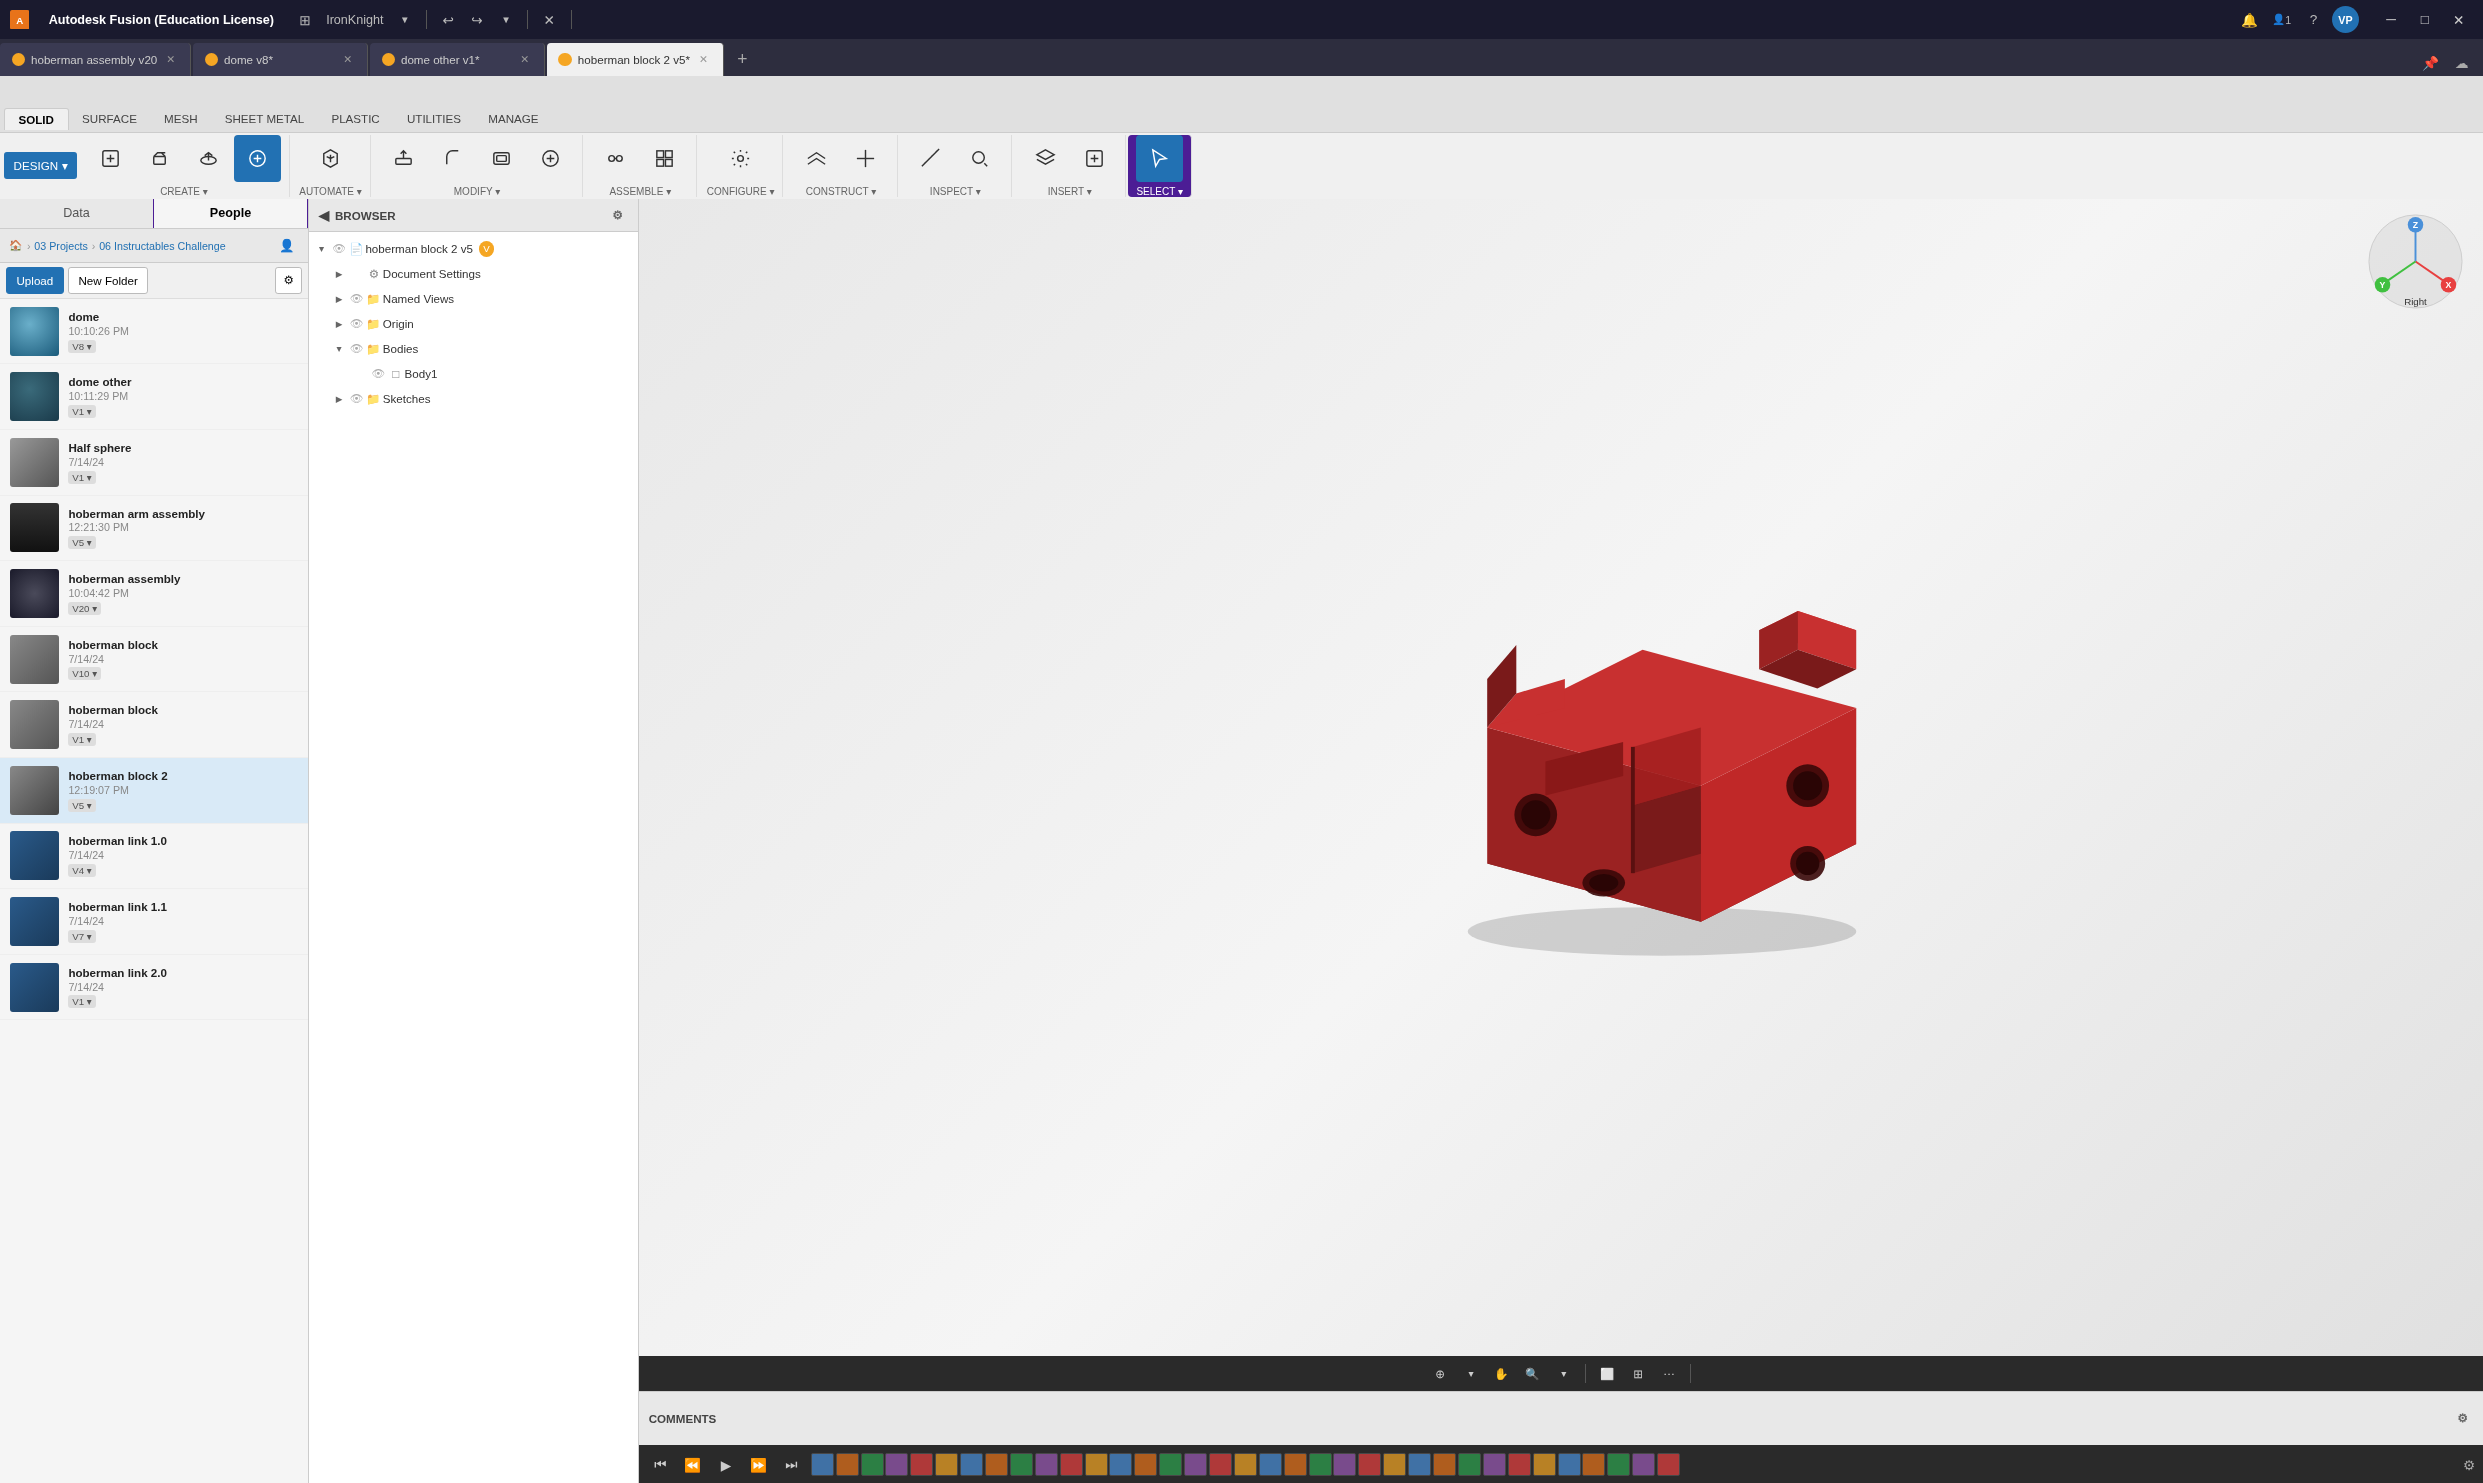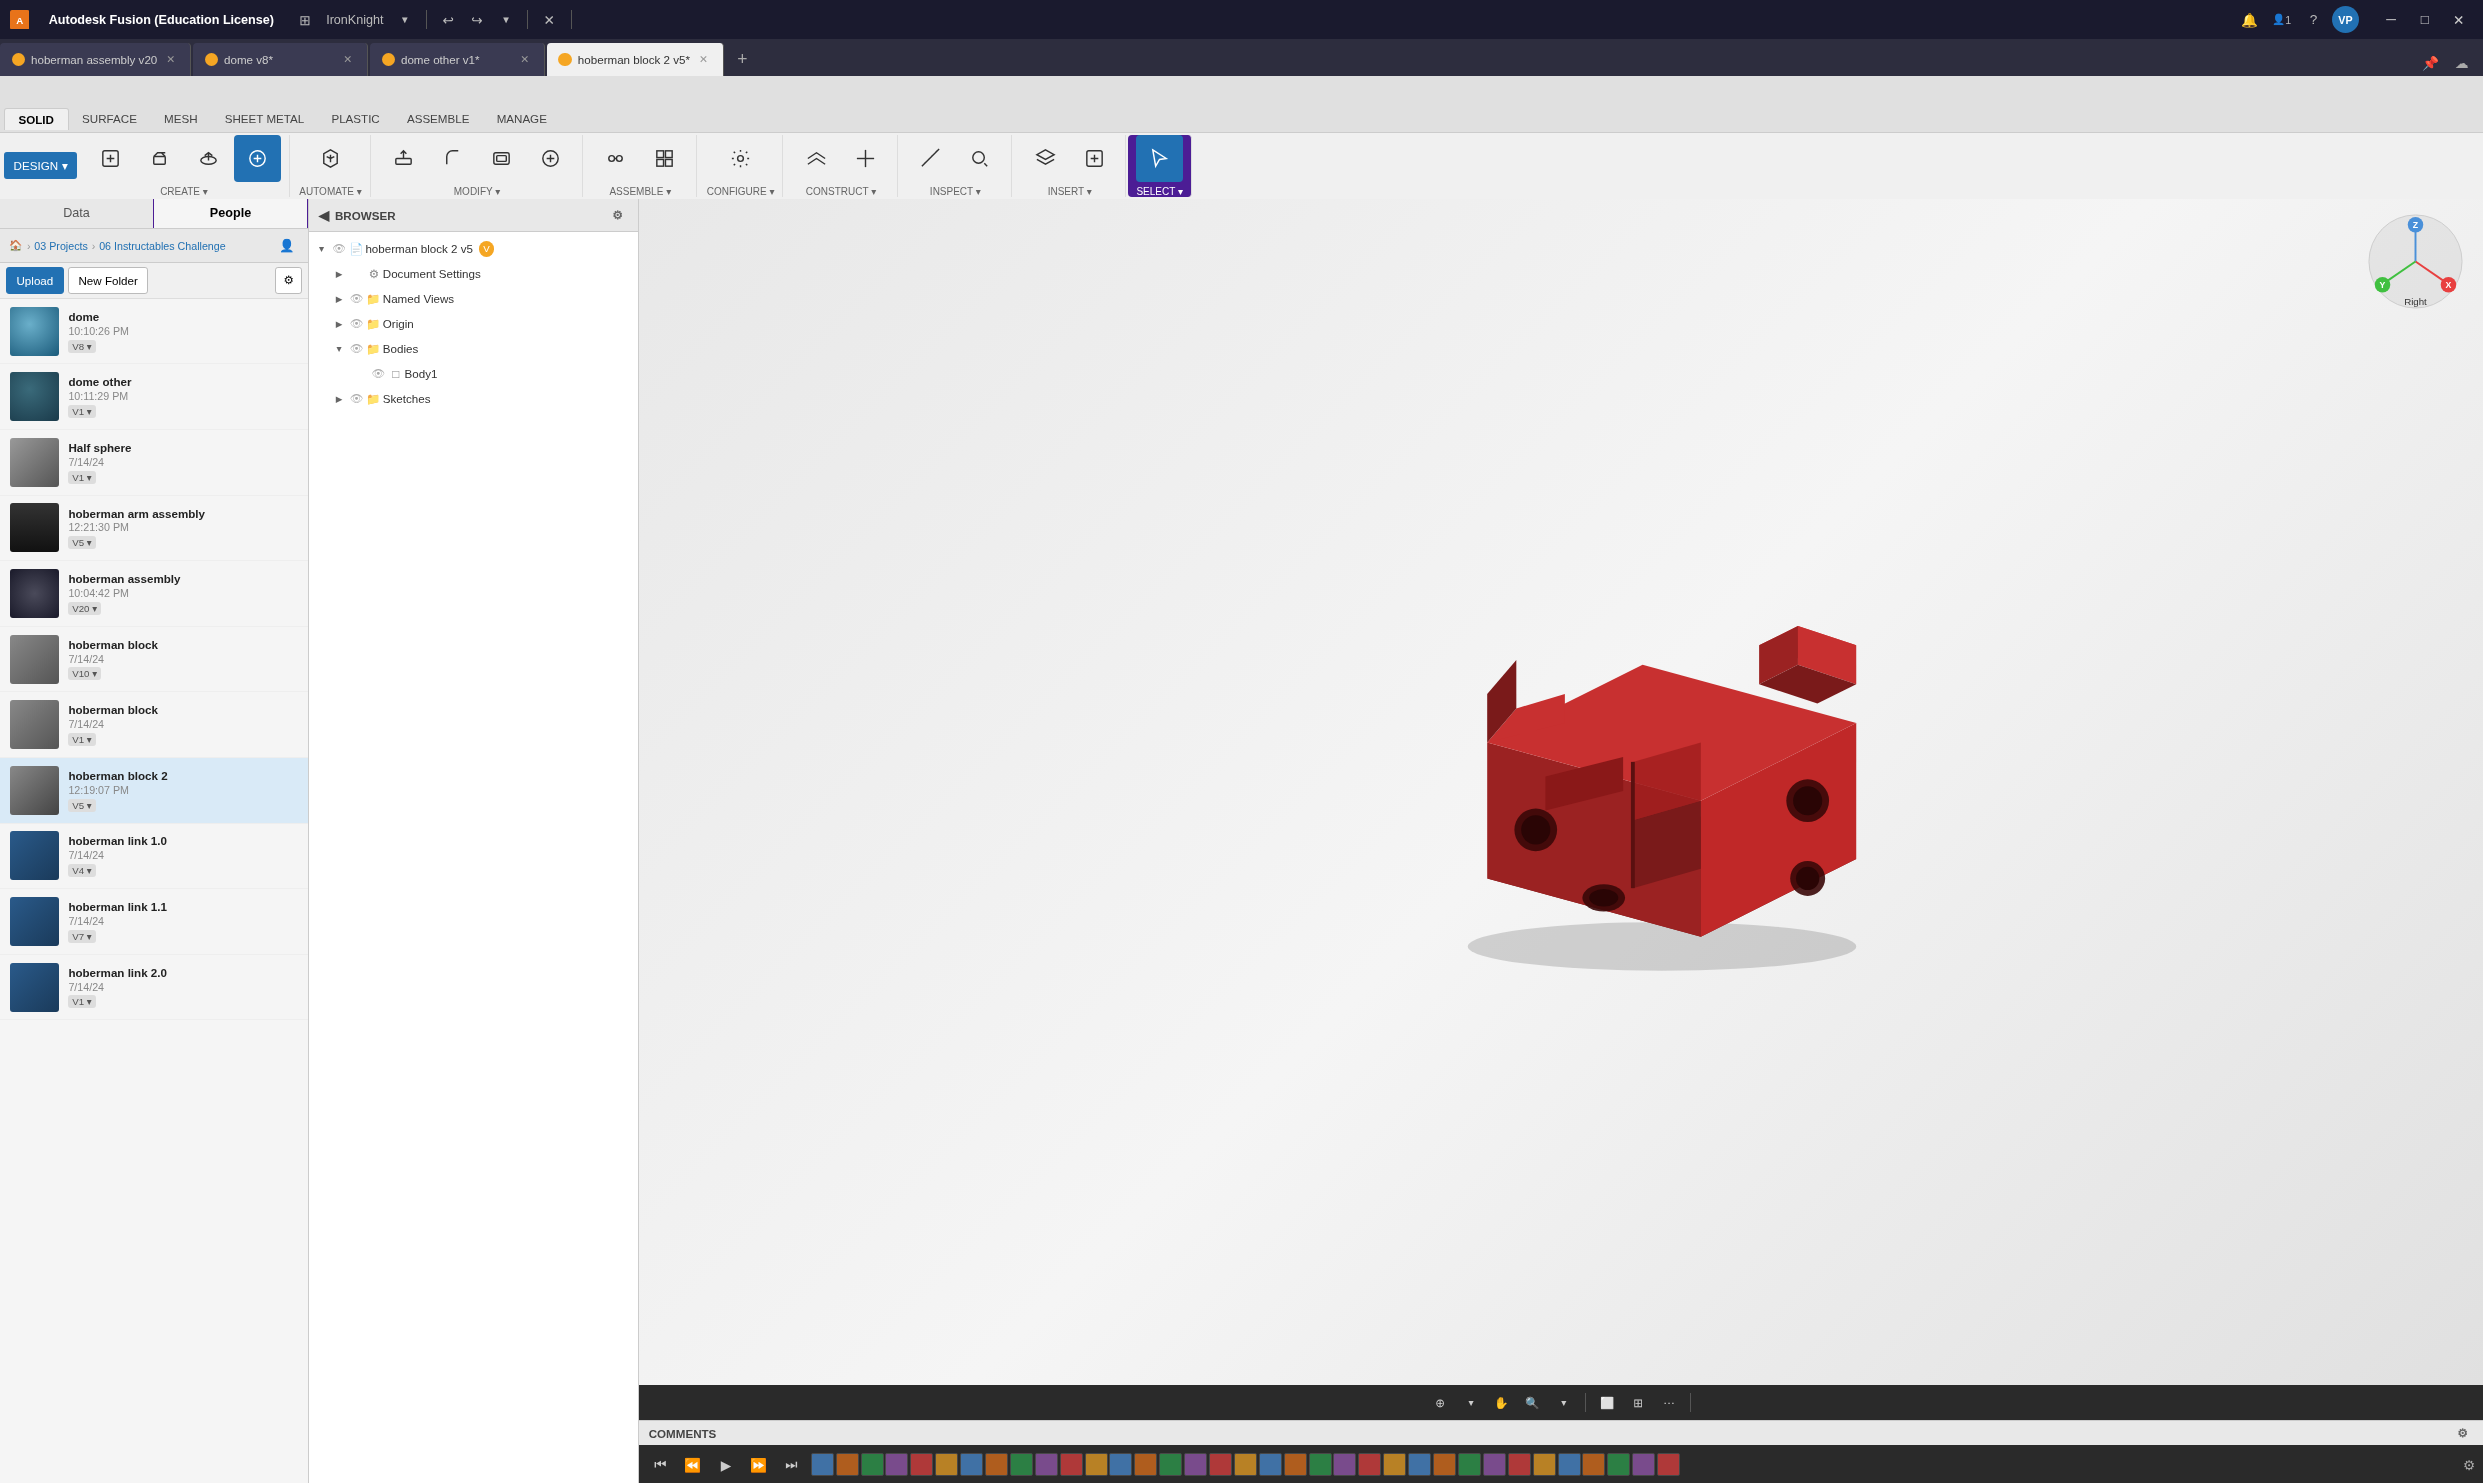--- a/index.html
+++ b/index.html
@@ -110,21 +110,21 @@
     
     #viewport {
       flex: 1; background: #f8f8f8; position: relative; overflow: hidden;
       display: flex; flex-direction: column;
     }
     #viewport-3d {
       flex: 1; background: linear-gradient(135deg, #e8e8e8 0%, #f5f5f5 50%, #e0e0e0 100%);
       position: relative; display: flex; align-items: center; justify-content: center;
     }
     .comments-bar {
-      height: 25px; background: #e8e8e8; border-top: 1px solid #ccc;
+      height: 54px; background: #e8e8e8; border-top: 1px solid #ccc;
       display: flex; align-items: center; padding: 0 9.7px; gap: 5.8px; font-size: 11.6px; font-weight: 600; color: #444;
     }
     .comments-bar .cb-spacer { flex: 1; }
     .comments-bar .cb-btn { width: 21.3px; height: 21.3px; display: flex; align-items: center; justify-content: center; cursor: pointer; border-radius: 2.9px; color: #666; }
     .timeline-bar {
       height: 39px; background: #2a2a2a; display: flex; align-items: center; padding: 0 7.8px; gap: 5.8px;
     }
     .tl-btn { width: 27px; height: 27px; display: flex; align-items: center; justify-content: center; color: #ccc; cursor: pointer; border-radius: 2.9px; font-size: 13.6px; }
     .tl-icons { display: flex; gap: 1.9px; flex: 1; overflow: hidden; }
     .tl-icon { width: 23px; height: 23px; background: #3a3a4a; border: 1px solid #555; border-radius: 1.9px; cursor: pointer; }
@@ -240,21 +240,21 @@
       <div class="toolbar-tab">
         <span>MESH</span>
       </div>
       <div class="toolbar-tab">
         <span>SHEET METAL</span>
       </div>
       <div class="toolbar-tab">
         <span>PLASTIC</span>
       </div>
       <div class="toolbar-tab">
-        <span>ASSEMBLE</span>
+        <span>UTILITIES</span>
       </div>
       <div class="toolbar-tab">
         <span>MANAGE</span>
       </div>
     </div>
 
     <div class="toolbar-row2">
 
       <button class="design-btn">
         <span>DESIGN</span> ▾

